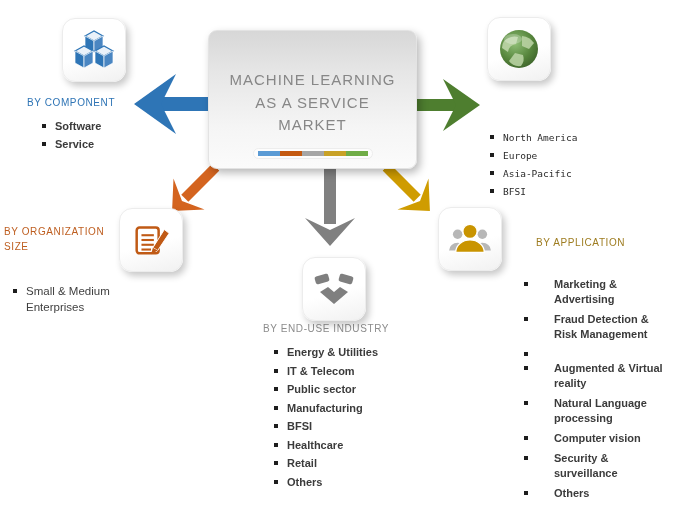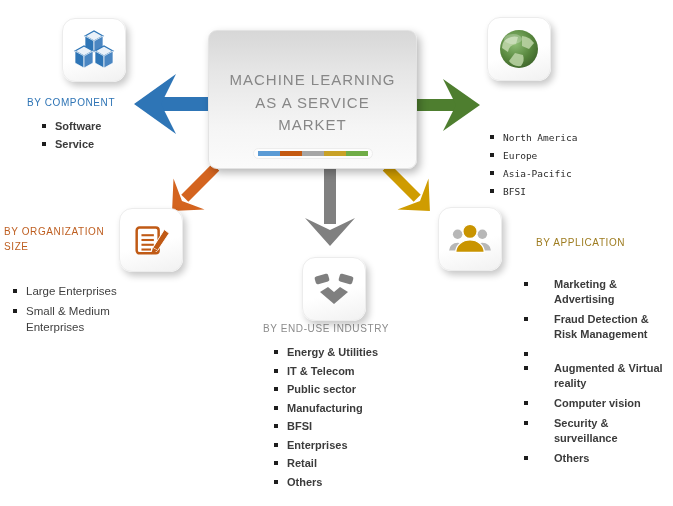--- a/index.html
+++ b/index.html
@@ -224,24 +224,20 @@
       <div class="li">
         <span class="bullet"></span>
         <span class="li-text">BFSI</span>
       </div>
     </div>
 
   <div class="abs heading" style="left: 4px; top: 224px; width: 128px; color: rgb(190, 94, 32);">BY ORGANIZATION SIZE</div>
   <div class="abs list org-list" style="left:13px; top:283px;">
       <div class="li">
         <span class="bullet"></span>
-        <span class="li-text">Large Enterprises</span>
-      </div>
-      <div class="li">
-        <span class="bullet"></span>
         <span class="li-text">Small &amp; Medium Enterprises</span>
       </div>
     </div>
 
   <div class="abs heading" style="left: 263px; top: 321px; color: rgb(140, 140, 140);">BY END-USE INDUSTRY</div>
   <div class="abs list end-list" style="left:274px; top:346px;">
       <div class="li">
         <span class="bullet"></span>
         <span class="li-text">Energy &amp; Utilities</span>
       </div>
@@ -256,21 +252,21 @@
       <div class="li">
         <span class="bullet"></span>
         <span class="li-text">Manufacturing</span>
       </div>
       <div class="li">
         <span class="bullet"></span>
         <span class="li-text">BFSI</span>
       </div>
       <div class="li">
         <span class="bullet"></span>
-        <span class="li-text">Enterprises</span>
+        <span class="li-text">Healthcare</span>
       </div>
       <div class="li">
         <span class="bullet"></span>
         <span class="li-text">Retail</span>
       </div>
       <div class="li">
         <span class="bullet"></span>
         <span class="li-text">Others</span>
       </div>
     </div>
@@ -287,20 +283,24 @@
       </div>
       <div class="li">
         <span class="bullet"></span>
       </div>
       <div class="li">
         <span class="bullet"></span>
         <span class="li-text">Augmented &amp; Virtual reality</span>
       </div>
       <div class="li">
         <span class="bullet"></span>
+        <span class="li-text">Natural Language processing</span>
+      </div>
+      <div class="li">
+        <span class="bullet"></span>
         <span class="li-text">Computer vision</span>
       </div>
       <div class="li">
         <span class="bullet"></span>
         <span class="li-text">Security &amp; surveillance</span>
       </div>
       <div class="li">
         <span class="bullet"></span>
         <span class="li-text">Others</span>
       </div>

